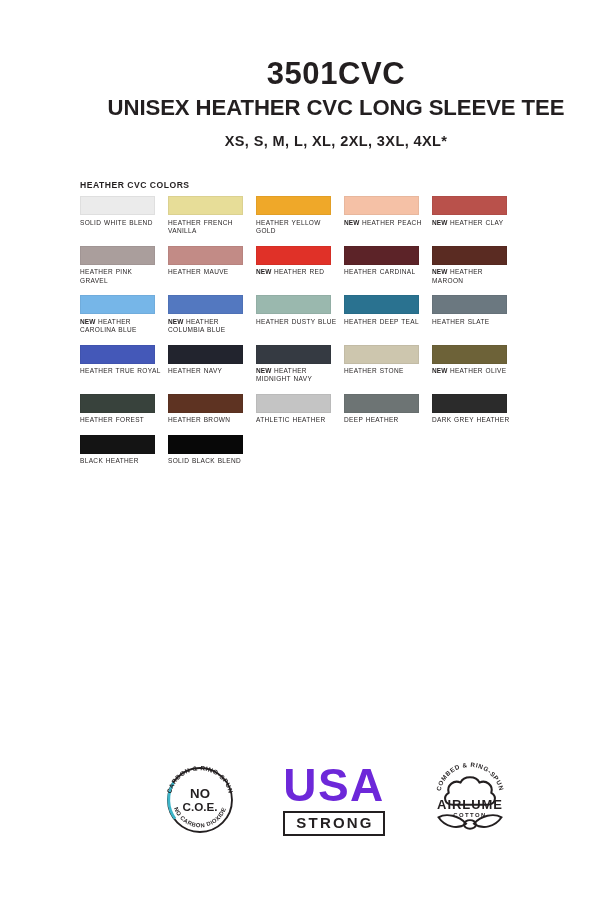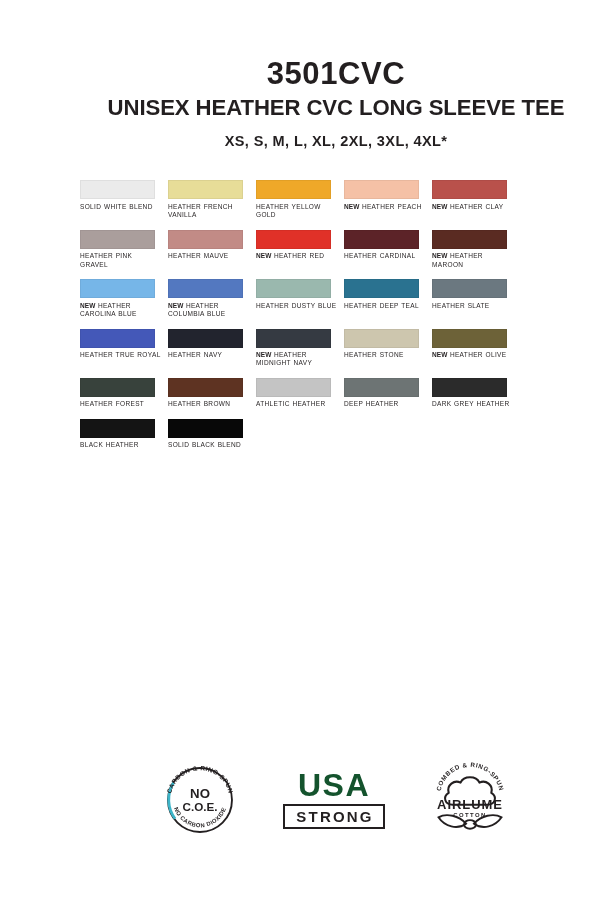--- a/index.html
+++ b/index.html
@@ -61,22 +61,22 @@
 
   
   .badges {
     position:absolute; left:0; top:760px; width:600px;
     display:flex; justify-content:center; align-items:center; gap:44px;
   }
   .badge { display:flex; align-items:center; justify-content:center; }
 
   .usa-badge { display:flex; flex-direction:column; align-items:center; }
   .usa-top {
-    font-size:32px; font-weight:bold; letter-spacing:1.5px;
-    line-height:0.92; color:#14532d;
+    font-size:46px; font-weight:bold; letter-spacing:1.5px;
+    line-height:0.92; color:#6d28d9;
   }
   .usa-box {
     margin-top:4px; border:2.6px solid #231f20;
     padding:2.5px 9px 3.5px 11px;
   }
   .usa-strong {
     font-size:15px; font-weight:bold; letter-spacing:2.2px;
     line-height:1; color:#231f20;
   }
 
@@ -92,20 +92,21 @@
 <div class="page">
 
   <div class="header">
     <div class="style-code">3501CVC</div>
     <div class="style-name">UNISEX HEATHER CVC LONG SLEEVE TEE</div>
     <div class="sizes">XS, S, M, L, XL, 2XL, 3XL, 4XL*</div>
   </div>
 
 
   <div class="colors-section">
+    <div class="colors-heading">HEATHER CVC COLORS</div>
     <div class="swatch-grid" id="swatch-grid">
         <div class="swatch-cell">
           <div class="swatch-chip" style="background: rgb(235, 235, 235);"></div>
           <div class="swatch-label"><span>SOLID WHITE BLEND</span></div>
         </div>
         <div class="swatch-cell">
           <div class="swatch-chip" style="background: rgb(231, 221, 152);"></div>
           <div class="swatch-label"><span>HEATHER FRENCH VANILLA</span></div>
         </div>
         <div class="swatch-cell">

